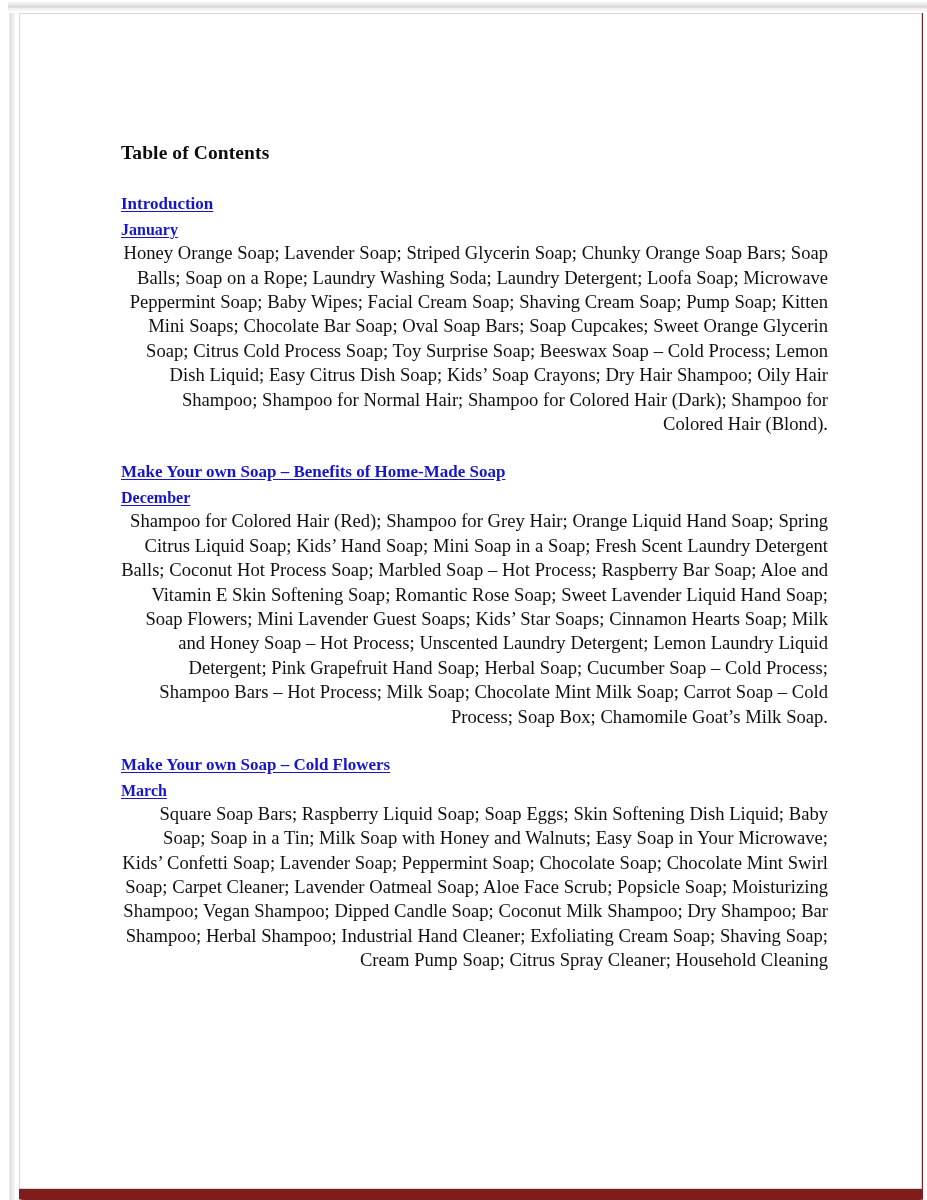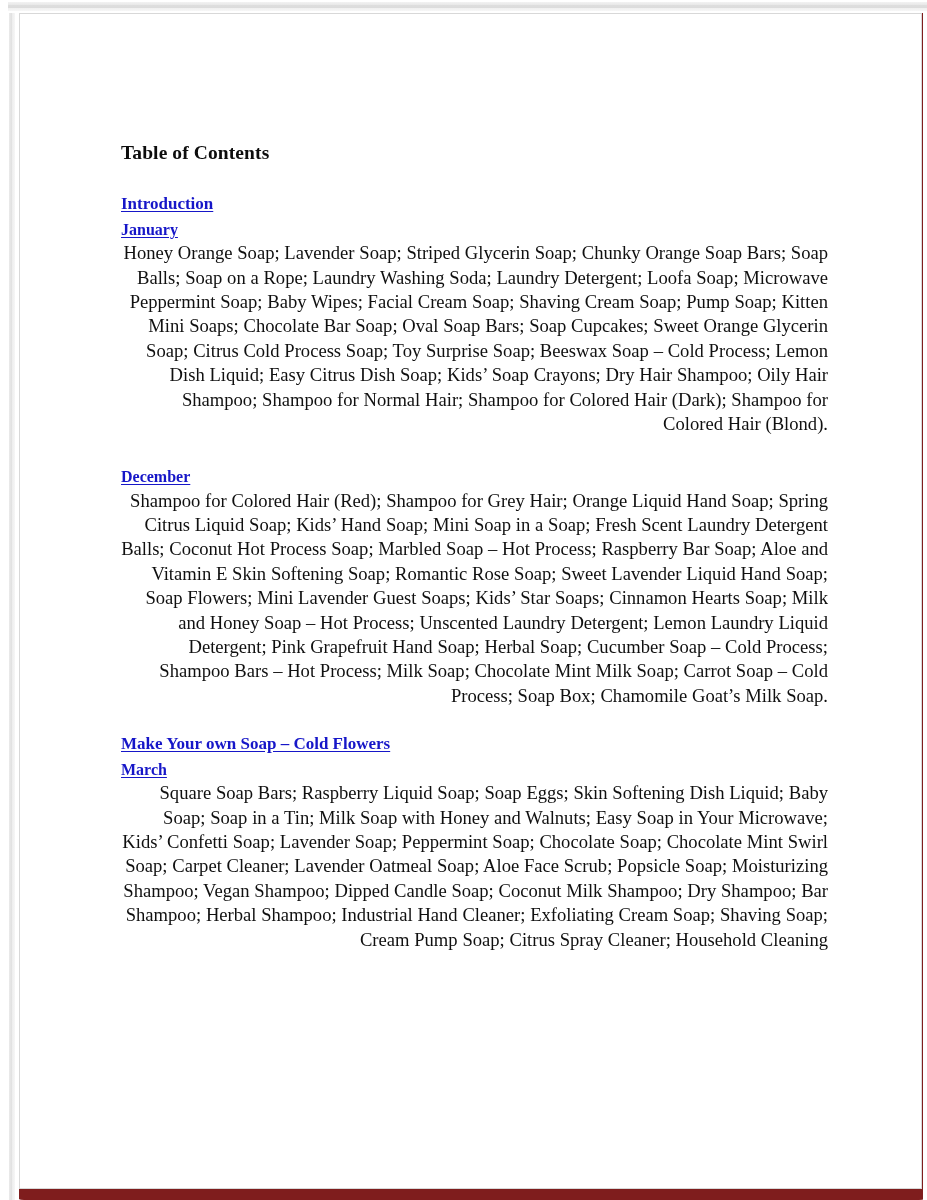--- a/index.html
+++ b/index.html
@@ -153,20 +153,21 @@
 
       <div class="toc-entry">
         <a class="chapter-link">Introduction</a>
         <a class="month-link">January</a>
         <div class="item-list">Honey Orange Soap; Lavender Soap; Striped Glycerin Soap; Chunky Orange Soap Bars; Soap Balls; Soap on a Rope; Laundry Washing Soda; Laundry Detergent; Loofa Soap; Microwave Peppermint Soap; Baby Wipes; Facial Cream Soap; Shaving Cream Soap; Pump Soap; Kitten Mini Soaps; Chocolate Bar Soap; Oval Soap Bars; Soap Cupcakes; Sweet Orange Glycerin Soap; Citrus Cold Process Soap; Toy Surprise Soap; Beeswax Soap – Cold Process; Lemon Dish Liquid; Easy Citrus Dish Soap; Kids’ Soap Crayons; Dry Hair Shampoo; Oily Hair Shampoo; Shampoo for Normal Hair; Shampoo for Colored Hair (Dark); Shampoo for Colored Hair (Blond).</div>
       </div>
 
       <div class="section-gap"></div>
 
       <div class="toc-entry">
+        <a class="chapter-link">Make Your own Soap – Benefits of Home-Made Soap</a>
         <a class="month-link">December</a>
         <div class="item-list">Shampoo for Colored Hair (Red); Shampoo for Grey Hair; Orange Liquid Hand Soap; Spring Citrus Liquid Soap; Kids’ Hand Soap; Mini Soap in a Soap; Fresh Scent Laundry Detergent Balls; Coconut Hot Process Soap; Marbled Soap – Hot Process; Raspberry Bar Soap; Aloe and Vitamin E Skin Softening Soap; Romantic Rose Soap; Sweet Lavender Liquid Hand Soap; Soap Flowers; Mini Lavender Guest Soaps; Kids’ Star Soaps; Cinnamon Hearts Soap; Milk and Honey Soap – Hot Process; Unscented Laundry Detergent; Lemon Laundry Liquid Detergent; Pink Grapefruit Hand Soap; Herbal Soap; Cucumber Soap – Cold Process; Shampoo Bars – Hot Process; Milk Soap; Chocolate Mint Milk Soap; Carrot Soap – Cold Process; Soap Box; Chamomile Goat’s Milk Soap.</div>
       </div>
 
       <div class="section-gap"></div>
 
       <div class="toc-entry">
         <a class="chapter-link">Make Your own Soap – Cold Flowers</a>
         <a class="month-link">March</a>
         <div class="item-list">Square Soap Bars; Raspberry Liquid Soap; Soap Eggs; Skin Softening Dish Liquid; Baby Soap; Soap in a Tin; Milk Soap with Honey and Walnuts; Easy Soap in Your Microwave; Kids’ Confetti Soap; Lavender Soap; Peppermint Soap; Chocolate Soap; Chocolate Mint Swirl Soap; Carpet Cleaner; Lavender Oatmeal Soap; Aloe Face Scrub; Popsicle Soap; Moisturizing Shampoo; Vegan Shampoo; Dipped Candle Soap; Coconut Milk Shampoo; Dry Shampoo; Bar Shampoo; Herbal Shampoo; Industrial Hand Cleaner; Exfoliating Cream Soap; Shaving Soap; Cream Pump Soap; Citrus Spray Cleaner; Household Cleaning</div>

